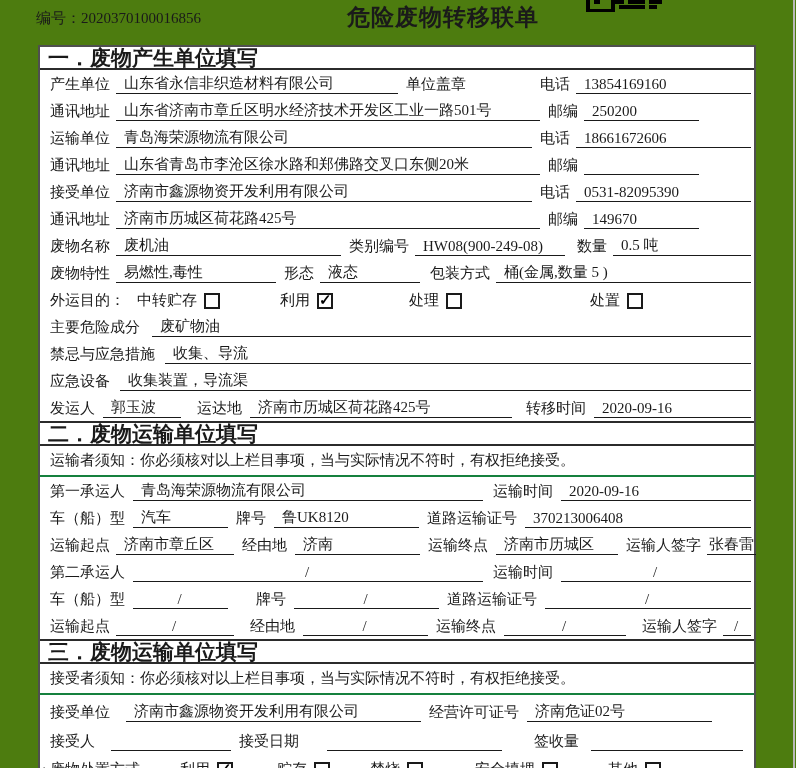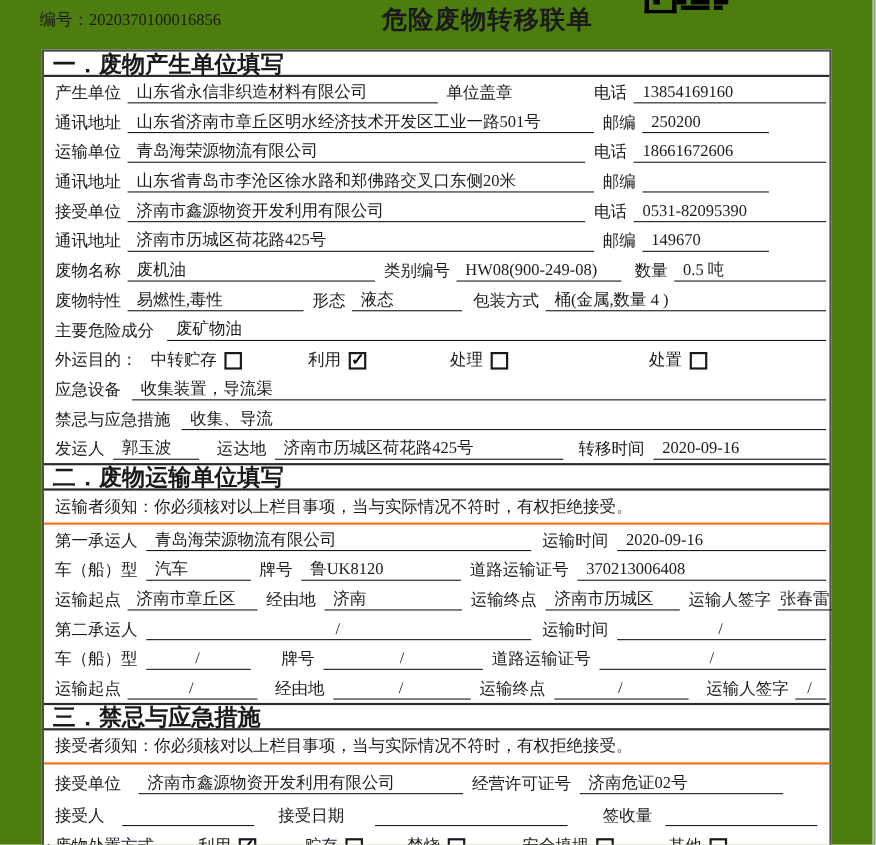--- a/index.html
+++ b/index.html
@@ -25,39 +25,39 @@
   .qr .q4{left:63px;top:0;width:13px;height:4px;}
   .qr .q5{left:33px;top:5px;width:26px;height:4px;}
   .qr .q6{left:63px;top:5px;width:8px;height:4px;}
 
   
   .form{position:absolute;left:38px;top:45px;width:714px;border:2px solid #4f4f4f;background:#fff;}
   .sec-title{height:21px;display:flex;align-items:center;padding-left:8px;
     font-family:"Liberation Sans","DejaVu Sans",sans-serif;font-weight:bold;font-size:21px;
     border-bottom:2px solid #2b2b2b;}
   .sec-title.mid{border-top:2px solid #2b2b2b;}
-  .notice{height:29px;display:flex;align-items:center;padding-left:10px;font-size:15px;border-bottom:2px solid #f97316;white-space:nowrap;}
+  .notice{height:29px;display:flex;align-items:center;padding-left:10px;font-size:15px;border-bottom:2px solid #15803d;white-space:nowrap;}
   .row{display:flex;align-items:flex-end;height:24px;padding:0 3px 3px 10px;font-size:15px;}
   .row.h27{height:27px;} .row.h26{height:26px;} .row.h25{height:25px;}
   .lbl{white-space:nowrap;flex:0 0 auto;}
   .u{border-bottom:1px solid #1a1a1a;white-space:nowrap;padding:0 2px 0 8px;flex:0 0 auto;box-sizing:border-box;}
   .fill{flex:1 1 auto;}
   .sp{flex:1 1 auto;}
   .slash{text-align:center;padding-left:0;}
   .zgap{flex:0 0 52px;}
 
   
   .cb-item{display:flex;align-items:center;flex:0 0 auto;}
   .cb-lbl{white-space:nowrap;}
   .cb{display:inline-block;width:12px;height:12px;border:2px solid #1a1a1a;margin-left:7px;position:relative;top:0px;}
   .cb.checked::after{content:"\2713";position:absolute;left:0px;top:-4px;font-size:15px;font-weight:bold;color:#000;}
 
   .footer{position:absolute;left:40px;top:764px;font-size:18px;white-space:nowrap;}
   .ml6{margin-left:6px;} .ml8{margin-left:8px;} .ml10{margin-left:10px;} .ml12{margin-left:12px;}
-  .ml14{margin-left:14px;} .ml16{margin-left:16px;} .ml20{margin-left:22px;} .ml28{margin-left:28px;} .ml32{margin-left:32px;} .ml40{margin-left:40px;} .ml44{margin-left:44px;} .ml50{margin-left:50px;} .ml52{margin-left:52px;} .ml60{margin-left:60px;} .ml76{margin-left:76px;} .ml128{margin-left:128px;}
+  .ml14{margin-left:14px;} .ml16{margin-left:16px;} .ml20{margin-left:8px;} .ml28{margin-left:28px;} .ml32{margin-left:32px;} .ml40{margin-left:40px;} .ml44{margin-left:44px;} .ml50{margin-left:50px;} .ml52{margin-left:52px;} .ml60{margin-left:60px;} .ml76{margin-left:76px;} .ml128{margin-left:128px;}
   .mr8{margin-right:8px;}
 </style>
 </head>
 <body>
 
 <div class="page">
 
   <div class="hdr">
     <div class="serial"><span>编号：</span><span>2020370100016856</span></div>
     <div class="doc-title">危险废物转移联单</div>
@@ -131,26 +131,21 @@
       <span class="lbl ml12">数量</span>
       <span class="u fill ml6">0.5 吨</span>
     </div>
 
     <div class="row">
       <span class="lbl">废物特性</span>
       <span class="u ml6" style="width:160px">易燃性,毒性</span>
       <span class="lbl ml8">形态</span>
       <span class="u ml6" style="width:100px">液态</span>
       <span class="lbl ml10">包装方式</span>
-      <span class="u fill ml6">桶(金属,数量 4 )</span>
-    </div>
-
-    <div class="row">
-      <span class="lbl">主要危险成分</span>
-      <span class="u fill ml12">废矿物油</span>
+      <span class="u fill ml6">桶(金属,数量 5 )</span>
     </div>
 
     <div class="row">
       <span class="lbl">外运目的：</span>
       <span class="cb-item ml12">
         <span class="cb-lbl">中转贮存</span>
         <span class="cb"></span>
       </span>
       <span class="cb-item ml60">
         <span class="cb-lbl">利用</span>
@@ -160,27 +155,32 @@
         <span class="cb-lbl">处理</span>
         <span class="cb"></span>
       </span>
       <span class="cb-item ml128">
         <span class="cb-lbl">处置</span>
         <span class="cb"></span>
       </span>
     </div>
 
     <div class="row">
+      <span class="lbl">主要危险成分</span>
+      <span class="u fill ml12">废矿物油</span>
+    </div>
+
+    <div class="row">
+      <span class="lbl">禁忌与应急措施</span>
+      <span class="u fill ml10">收集、导流</span>
+    </div>
+
+    <div class="row">
       <span class="lbl">应急设备</span>
       <span class="u fill ml10">收集装置，导流渠</span>
-    </div>
-
-    <div class="row">
-      <span class="lbl">禁忌与应急措施</span>
-      <span class="u fill ml10">收集、导流</span>
     </div>
 
     <div class="row">
       <span class="lbl">发运人</span>
       <span class="u ml8" style="width:78px">郭玉波</span>
       <span class="lbl ml16">运达地</span>
       <span class="u ml8" style="width:262px">济南市历城区荷花路425号</span>
       <span class="lbl ml14">转移时间</span>
       <span class="u fill ml8">2020-09-16</span>
     </div>
@@ -239,21 +239,21 @@
       <span class="lbl">运输起点</span>
       <span class="u slash ml6" style="width:118px">/</span>
       <span class="lbl ml16">经由地</span>
       <span class="u slash ml8" style="width:125px">/</span>
       <span class="lbl ml8">运输终点</span>
       <span class="u slash ml8" style="width:122px">/</span>
       <span class="lbl ml16">运输人签字</span>
       <span class="u fill slash ml6">/</span>
     </div>
 
-    <div class="sec-title mid">三．禁忌与应急措施</div>
+    <div class="sec-title mid">三．废物运输单位填写</div>
 
     <div class="notice">
       <span>接受者须知：</span>
         <span>你必须核对以上栏目事项，当与实际情况不符时，有权拒绝接受。</span>
     </div>
 
     <div class="row h27">
       <span class="lbl">接受单位</span>
       <span class="u ml16" style="width:295px">济南市鑫源物资开发利用有限公司</span>
       <span class="lbl ml8">经营许可证号</span>

